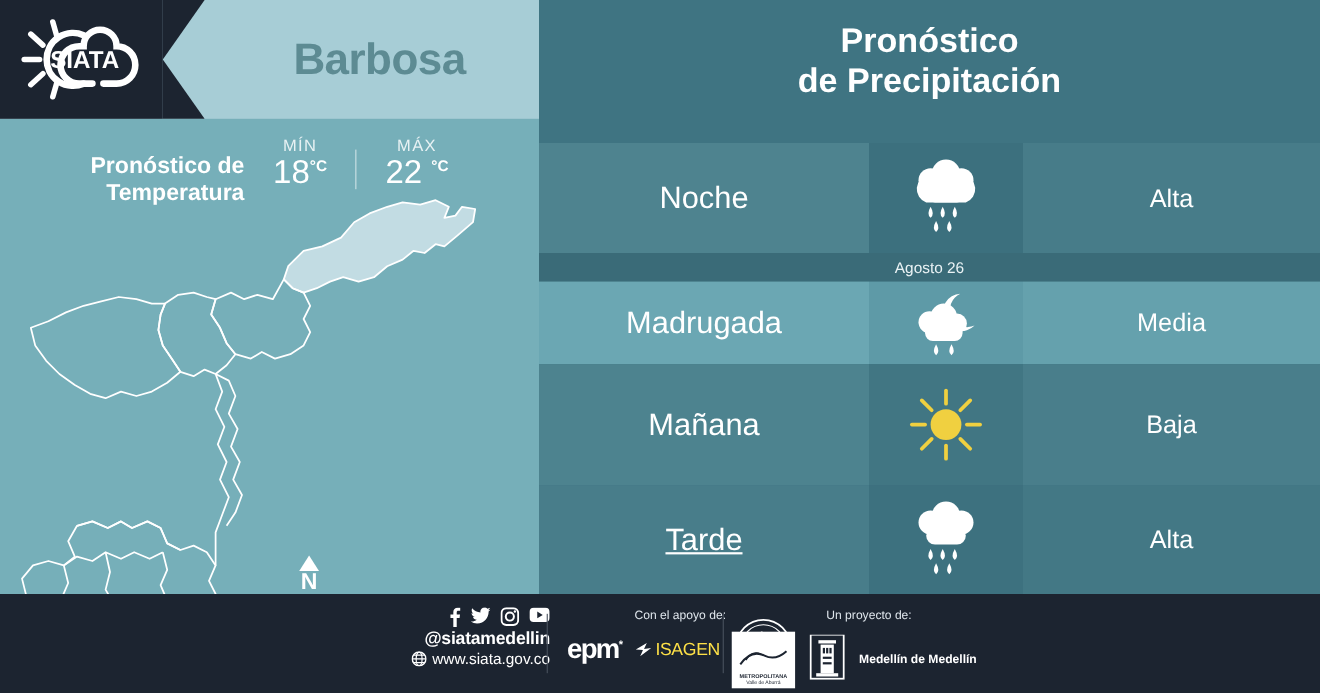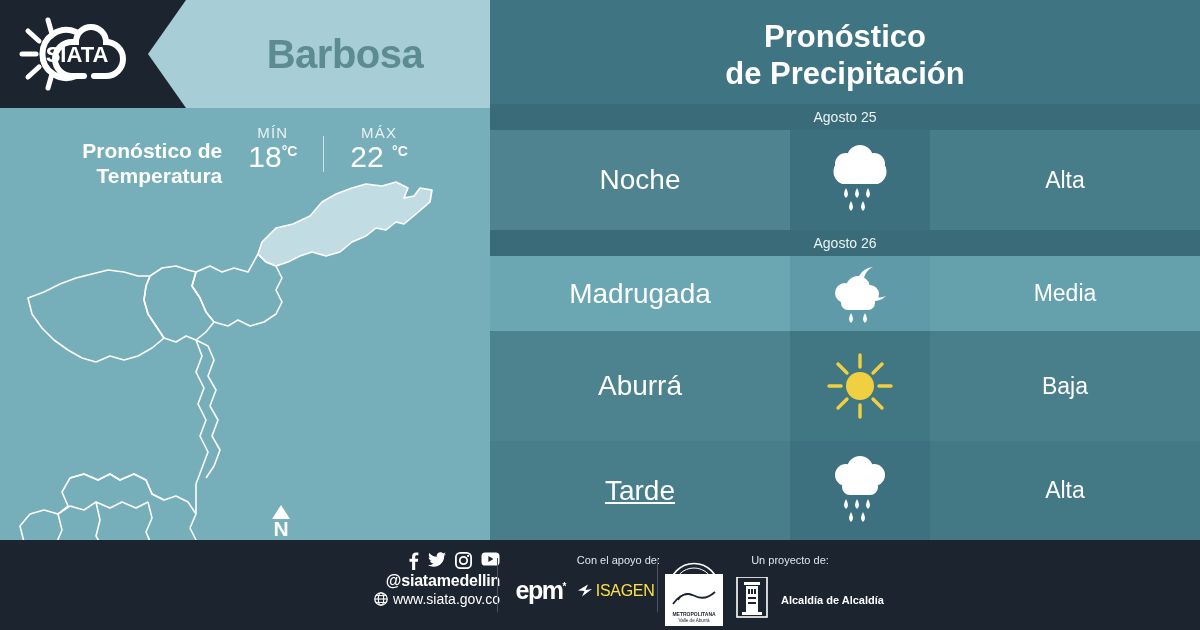--- a/index.html
+++ b/index.html
@@ -243,21 +243,20 @@
     </div>
   </div>
 
   <div id="right-panel">
 
     <div id="precip-title">
       <div>Pronóstico</div>
       <div>de Precipitación</div>
     </div>
 
-    <div class="date-band" style="top:104px;">Agosto 25</div>
 
     <div class="frow r-noche" style="top:130px; height:100px;">
       <div class="cell-period">Noche</div>
       <div class="cell-icon">
         <svg width="80" height="72" viewBox="0 0 80 72">
           <g fill="#ffffff">
             <path d="M22 40 A13 13 0 0 1 24 15 A15 15 0 0 1 40 6
                      A15 15 0 0 1 56 15 A13 13 0 0 1 58 40 Z"></path>
             <circle cx="26" cy="20" r="11"></circle>
               <circle cx="40" cy="14" r="13"></circle>
@@ -292,21 +291,21 @@
           <g fill="#ffffff">
             <path d="M30 52 q4 7 0 10 q-4 -3 0 -10 Z"></path>
             <path d="M44 52 q4 7 0 10 q-4 -3 0 -10 Z"></path>
           </g>
         </svg>
       </div>
       <div class="cell-level">Media</div>
     </div>
 
     <div class="frow r-manana" style="top:331px; height:110px;">
-      <div class="cell-period">Aburrá</div>
+      <div class="cell-period">Mañana</div>
       <div class="cell-icon">
         <svg width="70" height="70" viewBox="0 0 70 70">
           <circle cx="35" cy="35" r="14" fill="#f0d040"></circle>
           <g stroke="#f0d040" stroke-width="3.4" stroke-linecap="round">
             <line x1="35" y1="4" x2="35" y2="16"></line>
             <line x1="35" y1="54" x2="35" y2="66"></line>
             <line x1="4" y1="35" x2="16" y2="35"></line>
             <line x1="54" y1="35" x2="66" y2="35"></line>
             <line x1="13" y1="13" x2="22" y2="22"></line>
             <line x1="48" y1="48" x2="57" y2="57"></line>
@@ -423,17 +422,17 @@
             <rect x="7" y="35" width="20" height="3"></rect>
           </g>
           <g fill="#1c2430">
             <rect x="13" y="12" width="2" height="5"></rect>
             <rect x="16" y="12" width="2" height="5"></rect>
             <rect x="19" y="12" width="2" height="5"></rect>
             <rect x="13" y="20" width="8" height="2"></rect>
             <rect x="13" y="25" width="8" height="2"></rect>
           </g>
         </svg>
-        <span id="alcaldia-word">Alcaldía de Alcaldía</span>
+        <span id="alcaldia-word">Medellín de Medellín</span>
       </div>
     </div>
   </div>
 </div>
 
 </body></html>

